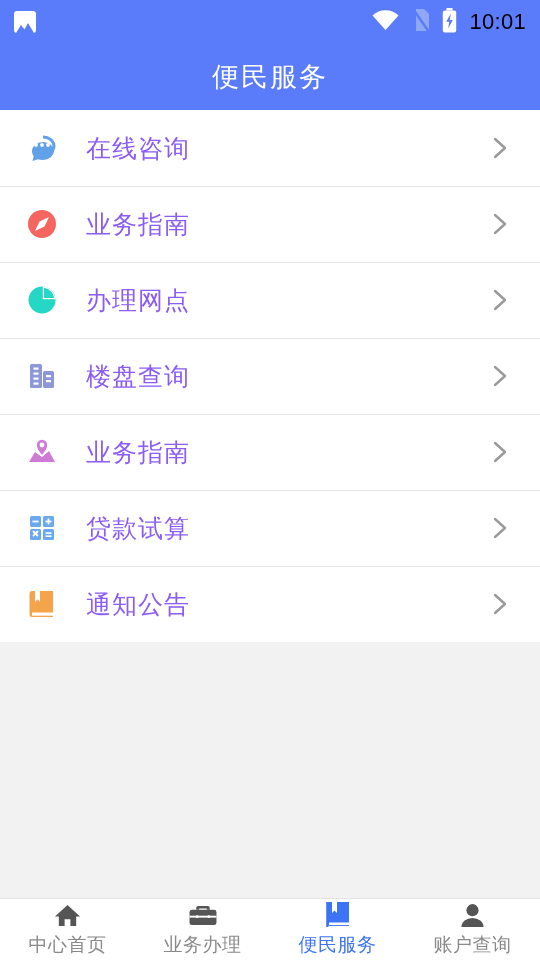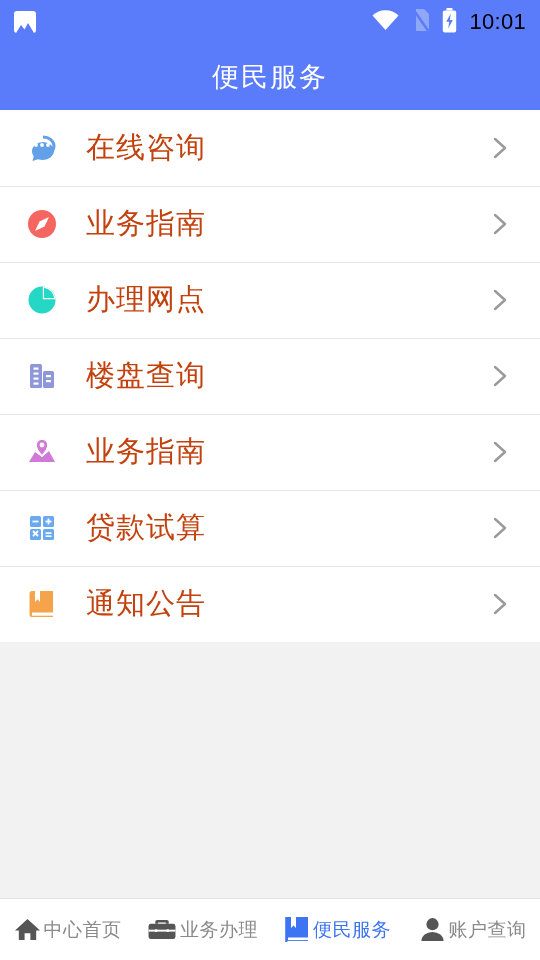--- a/index.html
+++ b/index.html
@@ -38,32 +38,32 @@
   }
   .row + .row::before {
     content:""; position:absolute; left:0; right:0; top:0;
     height:1px; background:#e6e6e6;
   }
   .row-icon {
     width:44px; height:44px; flex:0 0 44px;
     display:flex; align-items:center; justify-content:center;
   }
   .row-label {
-    flex:1; margin-left:22px; font-size:29px; color:#c2410c; letter-spacing:1px;
+    flex:1; margin-left:22px; font-size:25px; color:#8b5cf6; letter-spacing:1px;
   }
   .chev { width:26px; height:26px; flex:0 0 26px; margin-right:10px; }
 
   
   .tabbar {
     position:absolute; left:0; right:0; bottom:0; height:62px;
     background:#fff; border-top:1px solid #e3e3e3;
     display:flex; align-items:stretch;
   }
   .tab {
-    flex:1; display:flex; flex-direction:row;
+    flex:1; display:flex; flex-direction:column;
     align-items:center; justify-content:center; gap:3px;
   }
   .tab-icon { height:28px; display:flex; align-items:center; justify-content:center; }
   .tab-label { font-size:19px; color:#8a8a8a; letter-spacing:.5px; }
   .tab.active .tab-label { color:#3d74f4; }
 </style>
 </head>
 <body>
 
 <div class="phone">

